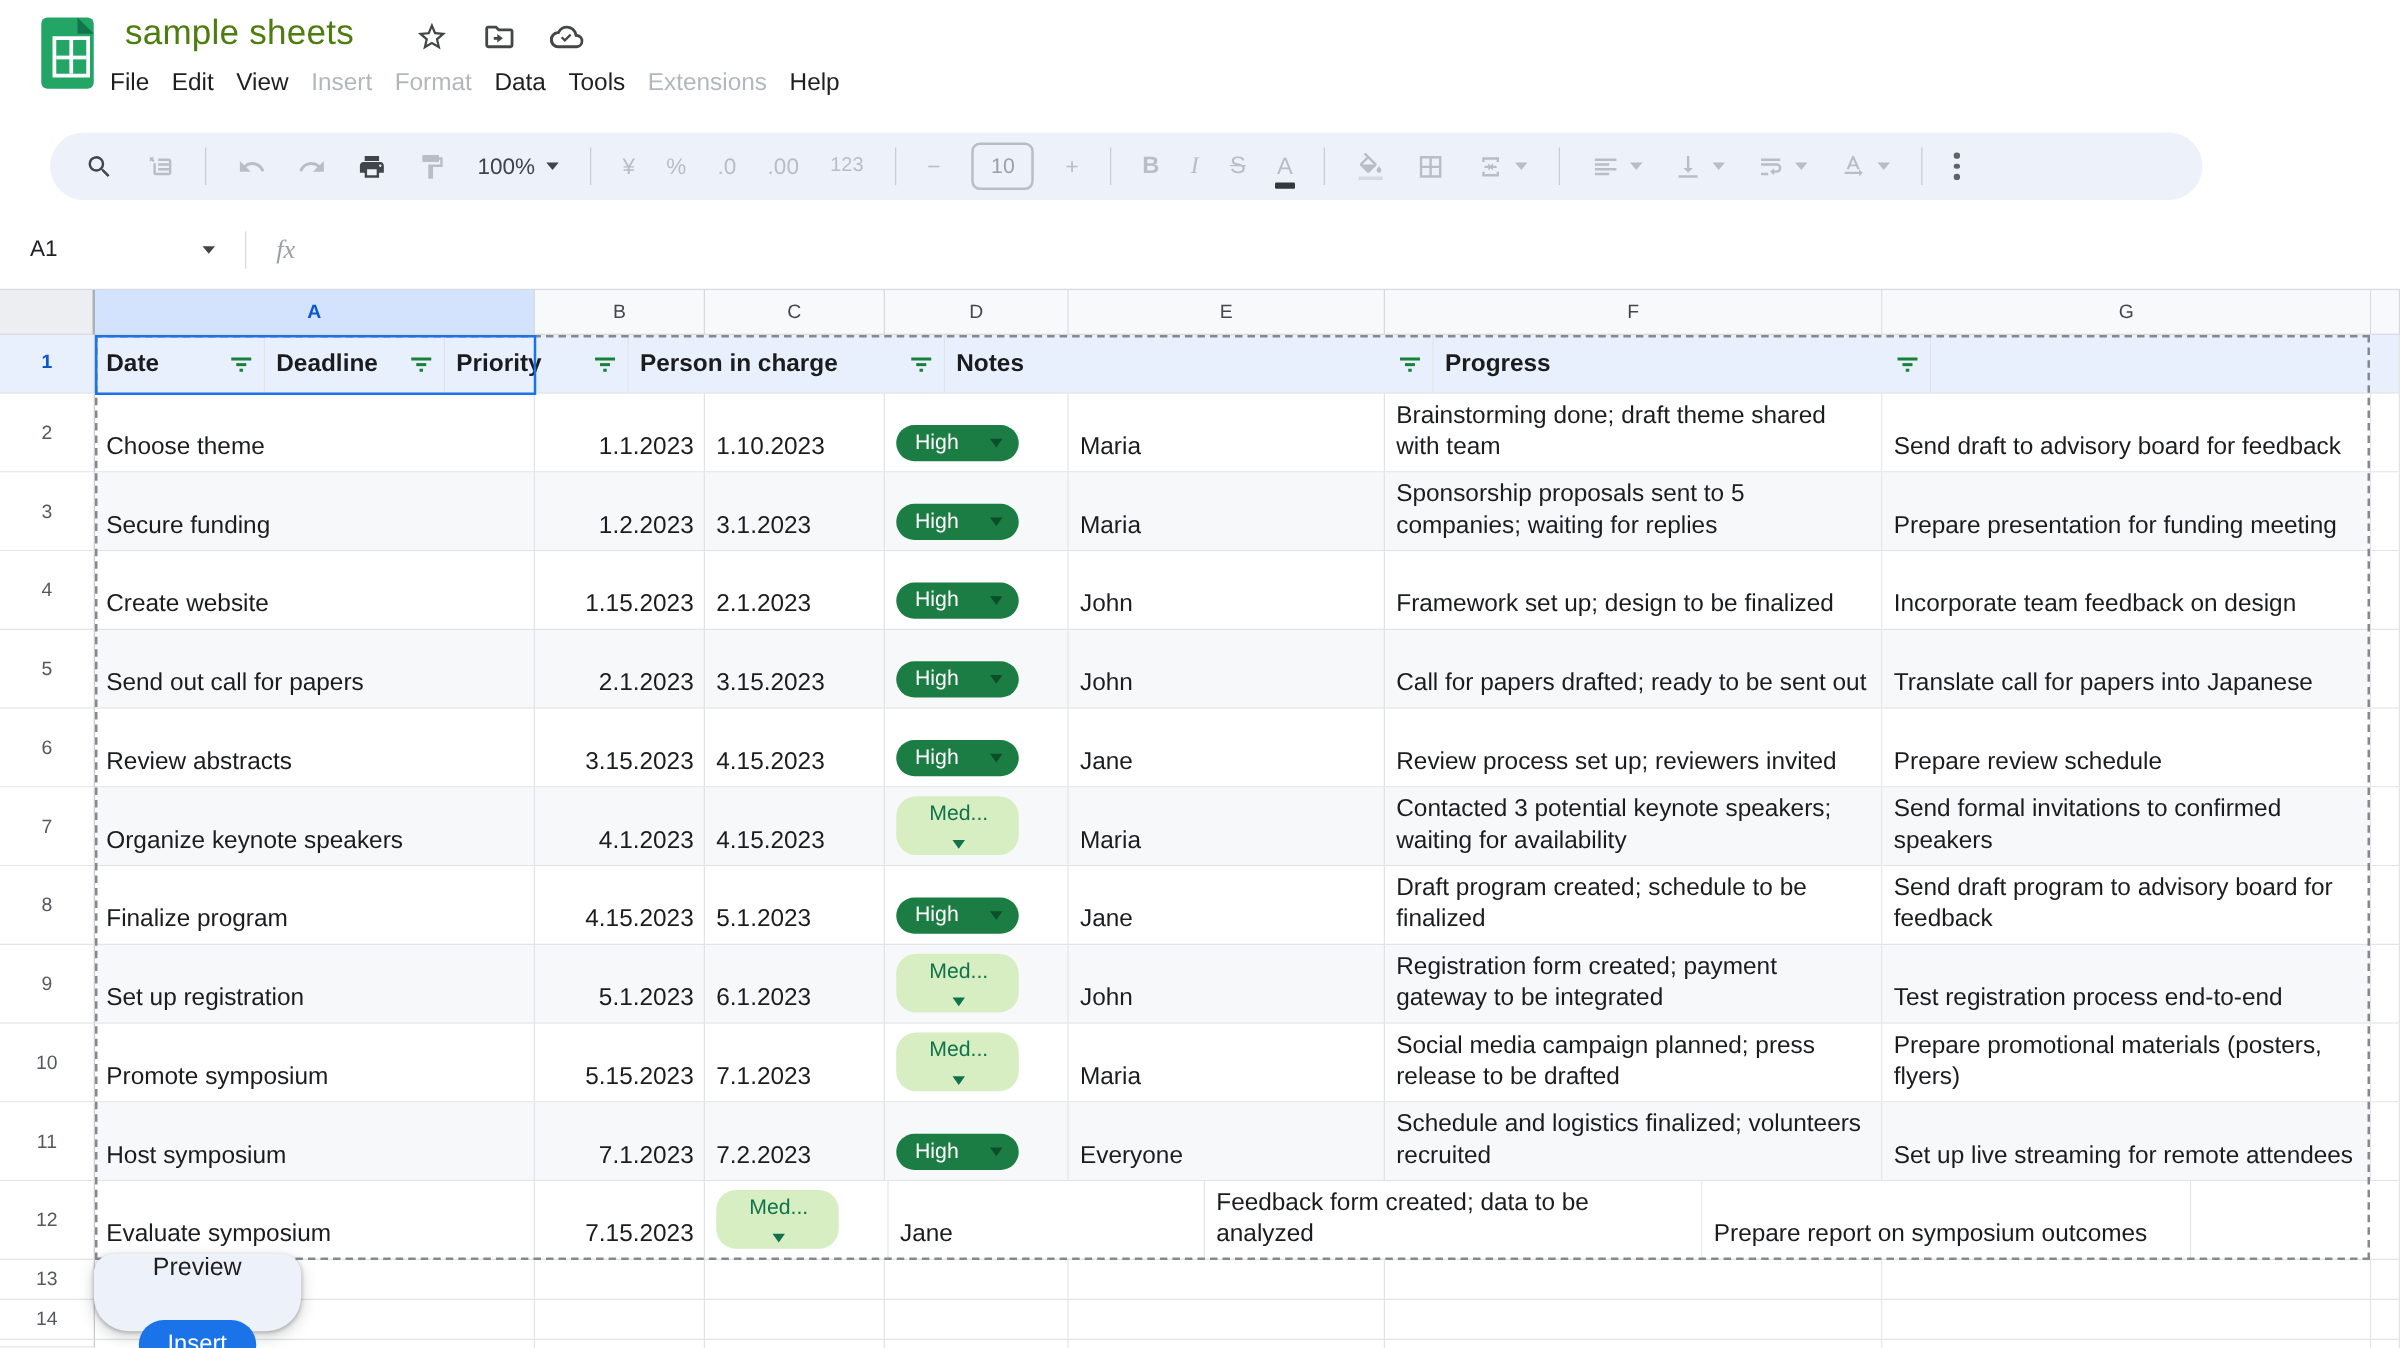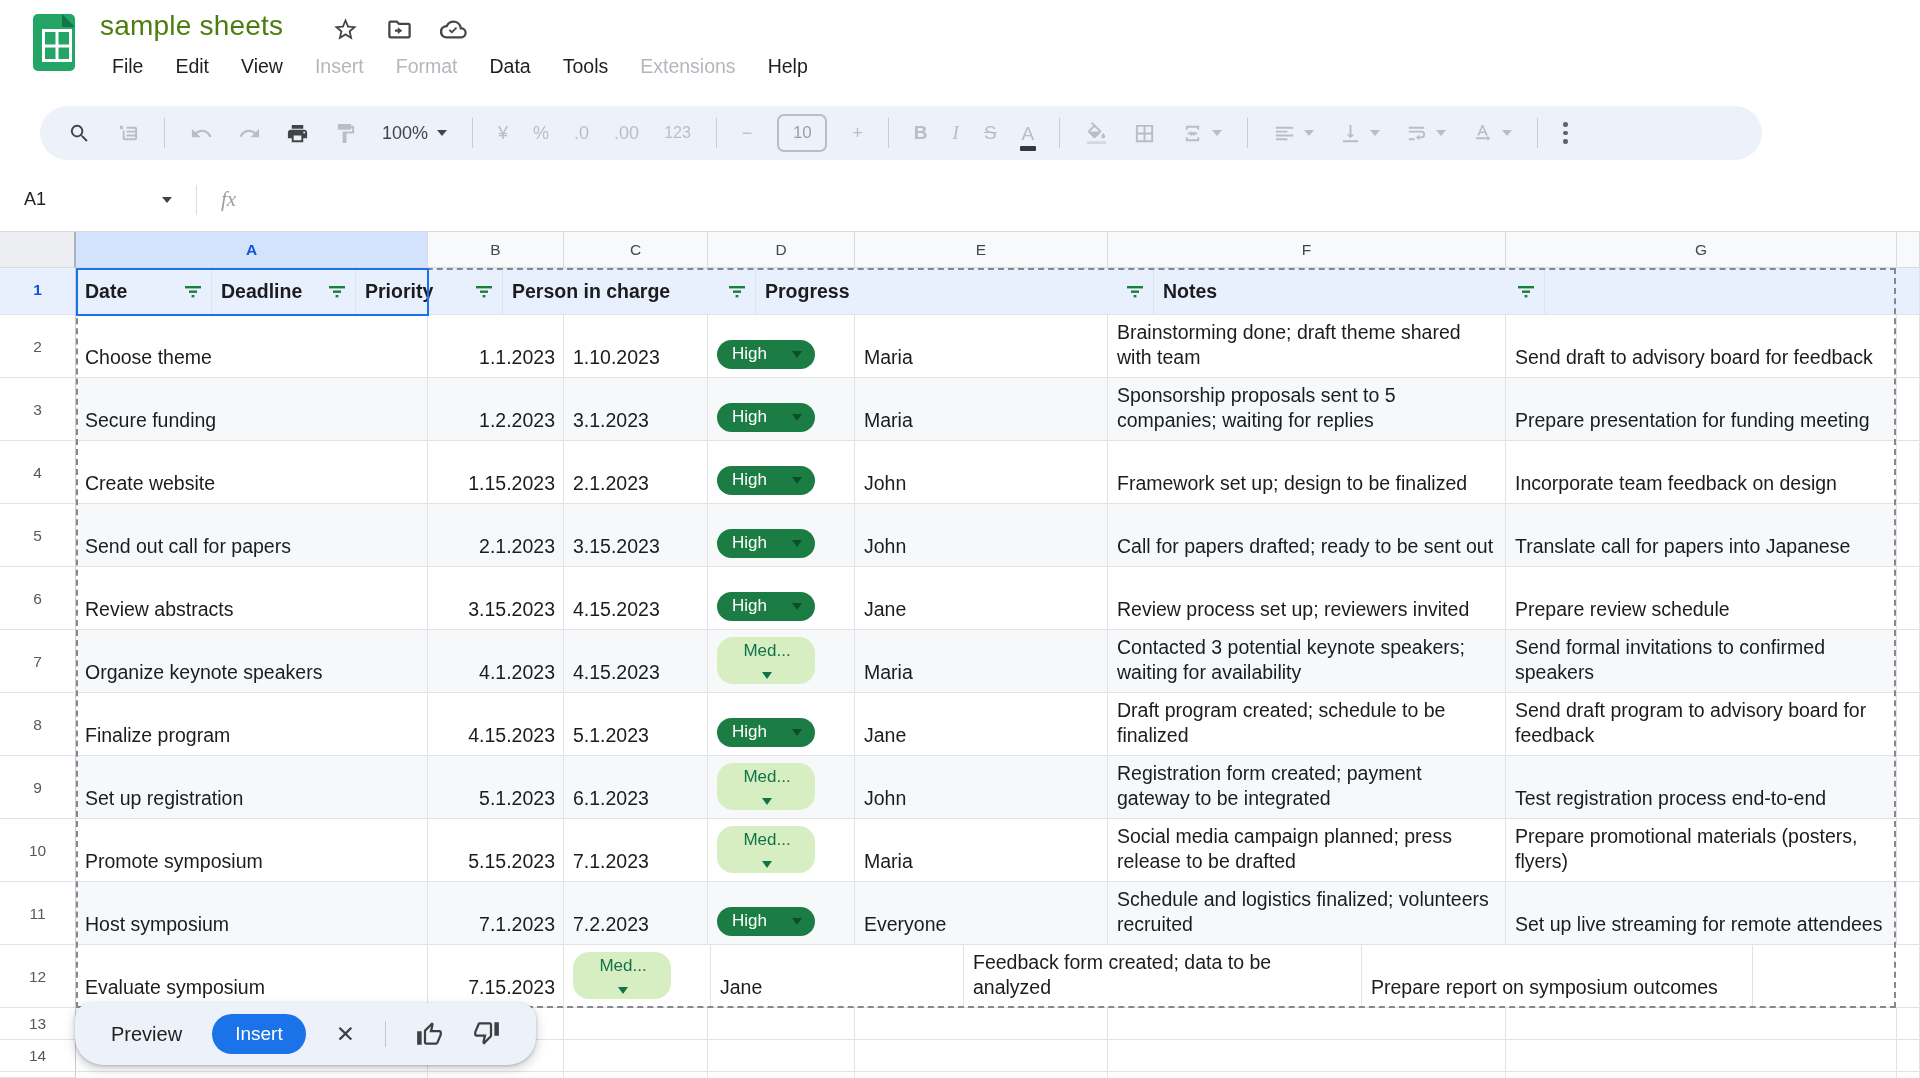--- a/index.html
+++ b/index.html
@@ -8,21 +8,21 @@
   #titlebar{position:absolute;left:0;top:0;width:1920px;height:104px;background:#fff;}
   .logo{position:absolute;left:33px;top:14px;width:42px;height:57px;background:#23a566;border-radius:5px;}
   .logo .fold{position:absolute;top:0;right:0;width:0;height:0;border-bottom:13px solid #12744a;border-right:13px solid rgba(255,255,255,0);}
   .logo .lgrid{position:absolute;left:9px;top:15px;width:24px;height:27px;border:3px solid #fff;}
   .logo .lgrid::before{content:"";position:absolute;left:50%;top:0;width:3px;height:100%;background:#fff;transform:translateX(-50%);}
   .logo .lgrid::after{content:"";position:absolute;top:50%;left:0;height:3px;width:100%;background:#fff;transform:translateY(-50%);}
   #doc-title{position:absolute;left:100px;top:10px;font-size:28px;color:#4d7c0f;letter-spacing:.2px;}
   .title-icons{position:absolute;left:330px;top:14px;display:flex;gap:24px;align-items:center;}
   .ticon{width:30px;height:30px;color:#444746;display:flex;align-items:center;justify-content:center;}
   .ticon svg{width:27px;height:27px;fill:currentColor;}
-  #menubar{position:absolute;left:112px;top:55px;display:flex;gap:32px;}
+  #menubar{position:absolute;left:88px;top:55px;display:flex;gap:18px;}
   .menu-item{font-size:19.5px;color:#1f1f1f;cursor:default;}
   .menu-item.disabled{color:#b3b7bd;}
   
   #toolbar{position:absolute;left:40px;top:106px;width:1722px;height:54px;background:#edf2fa;border-radius:27px;
     display:flex;align-items:center;padding:0 14px 0 28px;box-sizing:border-box;gap:25px;}
   .tbi{display:flex;align-items:center;justify-content:center;color:#b9bdc6;}
   .tbi svg{width:23px;height:23px;fill:currentColor;}
   .tbi.dark{color:#40454a;}
   .tb-div{width:1px;height:30px;background:#c9ccd1;flex:0 0 auto;}
   .tbt{font-size:18px;color:#b9bdc6;font-weight:400;}
@@ -80,21 +80,21 @@
   .chip.med{background:#d6eec2;color:#11734b;flex-direction:column;}
   .chip.med .chip-caret{border-top-color:#11734b;}
   .empty-row{height:32px;}
   .sliver-row{height:6px;}
   
   #ants{position:absolute;left:76px;top:268px;width:1820px;height:740px;border:2px dashed #85898f;box-sizing:border-box;pointer-events:none;}
   #a1sel{position:absolute;left:76px;top:268px;width:353px;height:48px;border:2px solid #1a73e8;box-sizing:border-box;pointer-events:none;}
   
   #suggestion-bar{position:absolute;left:75px;top:1003px;height:62px;background:#edf1f9;border-radius:16px 16px 28px 28px;
     display:flex;align-items:center;gap:30px;padding:0 36px;
-    box-shadow:0 1px 3px rgba(60,64,67,.3),0 4px 10px 2px rgba(60,64,67,.18);}
+    box-shadow:0 1px 3px rgba(60,64,67,.3),0 4px 10px 2px rgba(60,64,67,.18);flex-direction:column;}
   #preview-btn{font-size:20px;font-weight:500;color:#1f1f1f;}
   #insert-btn{background:#1a73e8;color:#fff;font-size:19px;font-weight:500;border:none;border-radius:22px;padding:9px 23px;cursor:pointer;}
   #close-btn{font-size:23px;color:#3c4043;line-height:1;}
   .sb-div{width:1px;height:26px;background:#c3c6cc;}
   .thumb{width:27px;height:27px;color:#3c4043;}
   .thumb svg{width:27px;height:27px;fill:currentColor;}
 </style>
 </head>
 <body>
 
@@ -313,44 +313,44 @@
       <span class="filter-ic">
           <svg width="20" height="16" viewBox="0 0 20 16">
             <g fill="#188038">
               <rect x="2" y="3" width="16" height="2.4"></rect>
               <rect x="6" y="7.5" width="8" height="2.4"></rect>
               <rect x="8.6" y="12" width="2.8" height="2.4"></rect>
             </g>
           </svg>
         </span>
       </div>
+    <div class="cell body c7">
+        <span>Notes</span>
+      <span class="filter-ic">
+          <svg width="20" height="16" viewBox="0 0 20 16">
+            <g fill="#188038">
+              <rect x="2" y="3" width="16" height="2.4"></rect>
+              <rect x="6" y="7.5" width="8" height="2.4"></rect>
+              <rect x="8.6" y="12" width="2.8" height="2.4"></rect>
+            </g>
+          </svg>
+        </span>
+      </div>
     <div class="cell body c6">
         <span>Progress</span>
       <span class="filter-ic">
           <svg width="20" height="16" viewBox="0 0 20 16">
             <g fill="#188038">
               <rect x="2" y="3" width="16" height="2.4"></rect>
               <rect x="6" y="7.5" width="8" height="2.4"></rect>
               <rect x="8.6" y="12" width="2.8" height="2.4"></rect>
             </g>
           </svg>
         </span>
       </div>
-    <div class="cell body c7">
-        <span>Notes</span>
-      <span class="filter-ic">
-          <svg width="20" height="16" viewBox="0 0 20 16">
-            <g fill="#188038">
-              <rect x="2" y="3" width="16" height="2.4"></rect>
-              <rect x="6" y="7.5" width="8" height="2.4"></rect>
-              <rect x="8.6" y="12" width="2.8" height="2.4"></rect>
-            </g>
-          </svg>
-        </span>
-      </div>
     <div class="cell c8"></div>
   </div>
 
   <div id="rows">
       <div class="grow row">
     <div class="cell rowhead c0">
           <span class="rownum">2</span>
         </div>
     <div class="cell body c1">
           <span class="cellv f-task">Choose theme</span>

